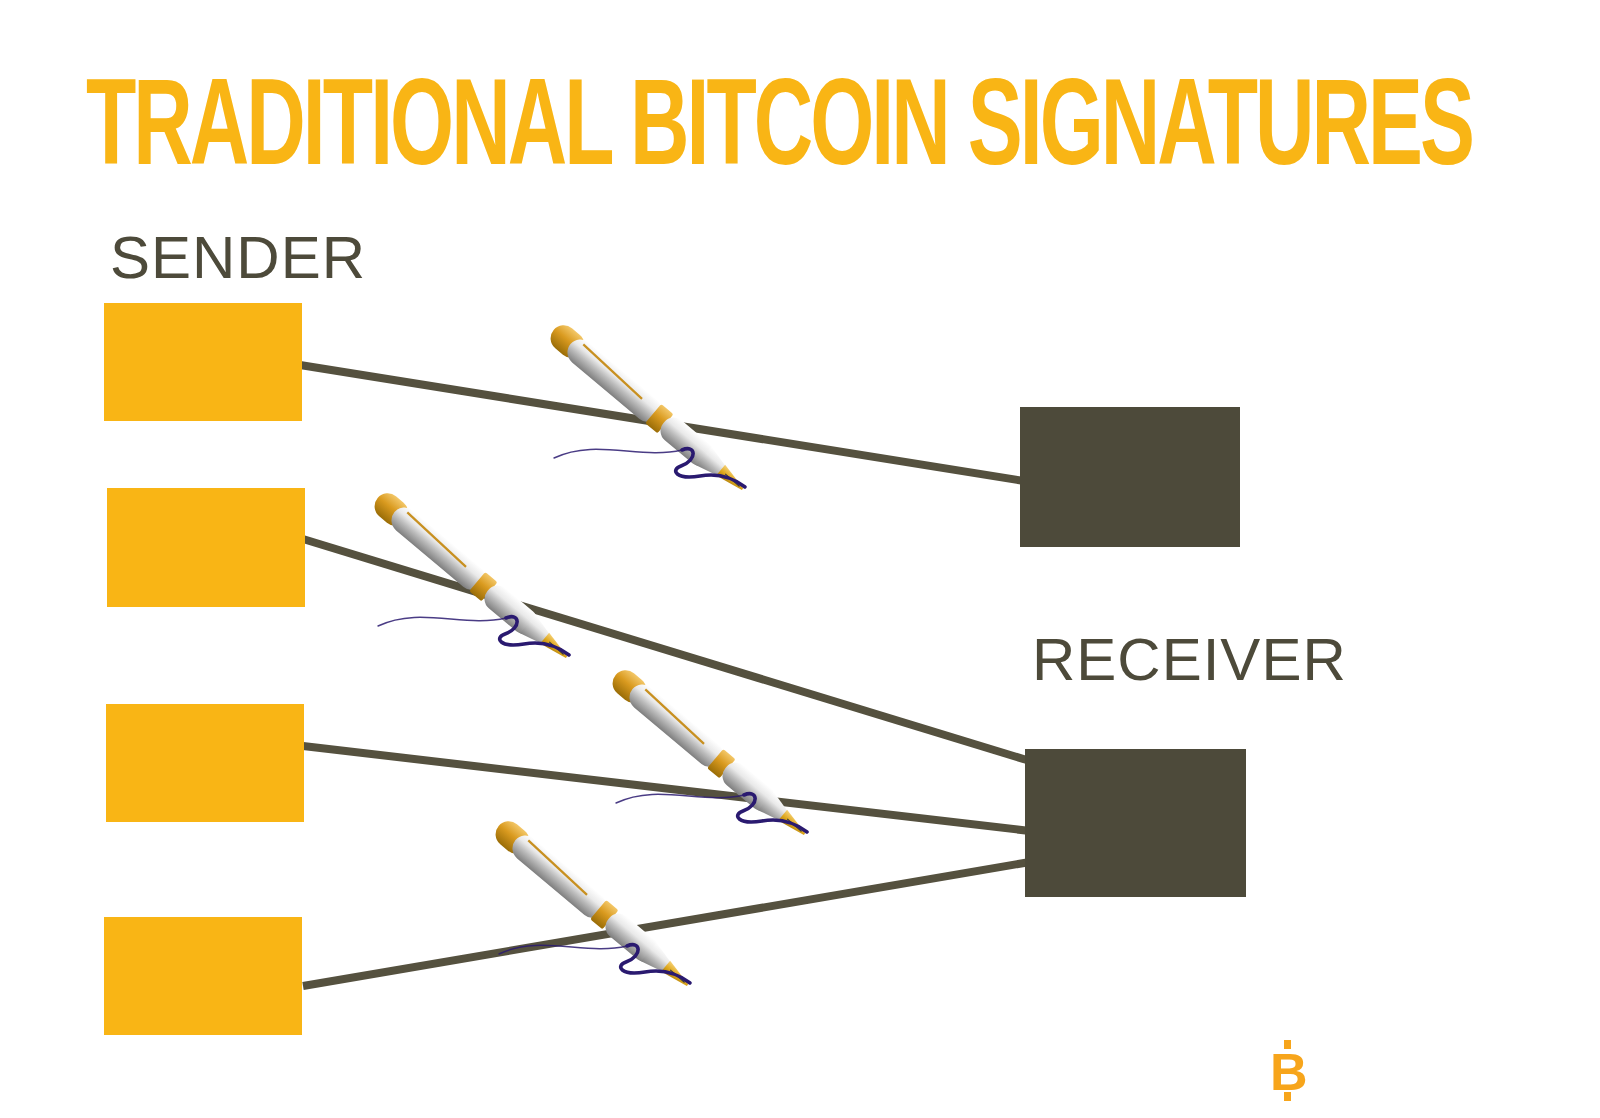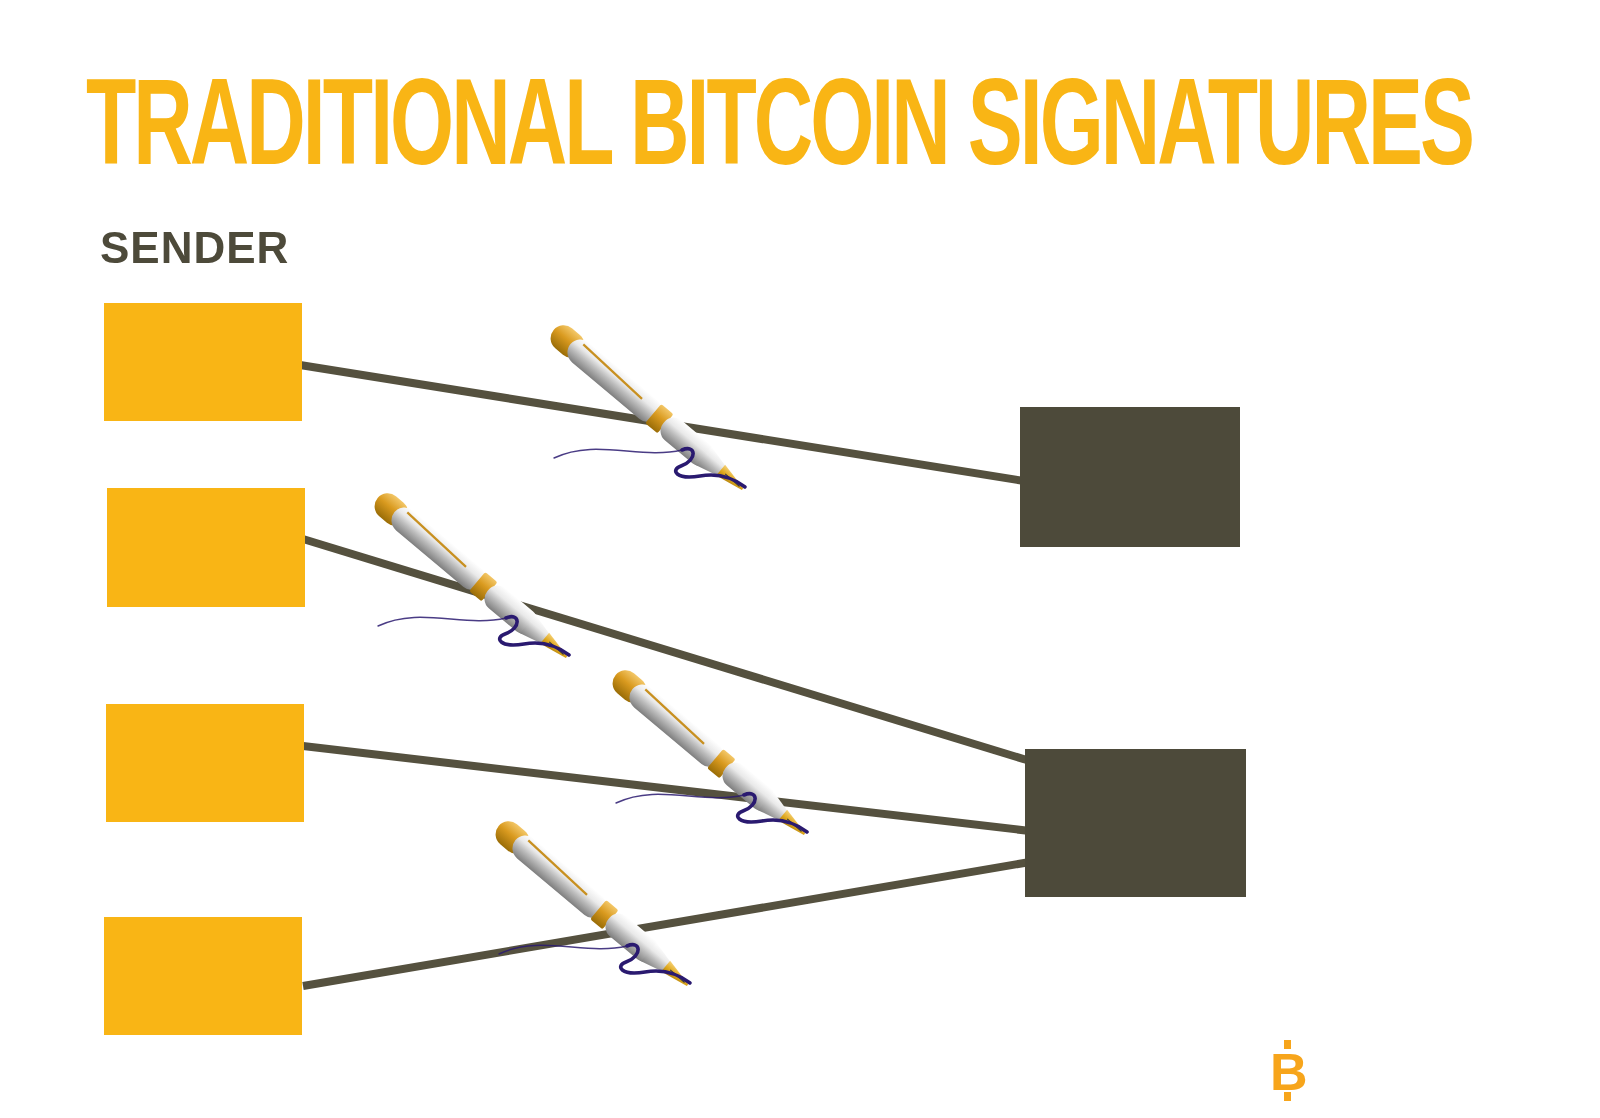--- a/index.html
+++ b/index.html
@@ -10,22 +10,22 @@
   }
   
   .title{
     position:absolute;left:86px;top:52px;margin:0;
     font-size:84px;font-weight:700;letter-spacing:-3px;white-space:nowrap;
     color:var(--accent-yellow,#F9B515);
     transform:scale(0.98,1.46);transform-origin:left top;
   }
   
   .side-label{
-    position:absolute;margin:0;font-weight:700;color:var(--dark-olive,#4D4A3A);
-    font-size:44px;line-height:60px;letter-spacing:1px;white-space:nowrap;
+    position:absolute;margin:10px;font-weight:400;color:var(--dark-olive,#4D4A3A);
+    font-size:60px;line-height:60px;letter-spacing:1px;white-space:nowrap;
   }
   .sender-label{left:100px;top:218px;}
   .receiver-label{left:1022px;top:620px;}
   
   .box{position:absolute;}
   .sender-box{background:var(--accent-yellow,#F9B515);width:198px;left:104px;}
   .sb1{top:303px;height:118px;}
   .sb2{top:488px;height:119px;left:107px;}
   .sb3{top:704px;height:118px;left:106px;}
   .sb4{top:917px;height:118px;}
@@ -67,20 +67,21 @@
 
   <div class="box sender-box sb1"></div>
   <div class="box sender-box sb2"></div>
   <div class="box sender-box sb3"></div>
   <div class="box sender-box sb4"></div>
   <div class="box receiver-box rb1"></div>
   <div class="box receiver-box rb2"></div>
 
   <h1 class="title">TRADITIONAL BITCOIN SIGNATURES</h1>
   <p class="side-label sender-label">SENDER</p>
+  <p class="side-label receiver-label">RECEIVER</p>
 
   <svg class="defs-holder" aria-hidden="true">
     <defs>
       <linearGradient id="gSilver" x1="0" y1="0" x2="0" y2="1">
         <stop offset="0" stop-color="#ffffff"></stop>
         <stop offset="0.35" stop-color="#e9e9e9"></stop>
         <stop offset="0.6" stop-color="#bdbdbd"></stop>
         <stop offset="1" stop-color="#7e7e7e"></stop>
       </linearGradient>
       <linearGradient id="gGold" x1="0" y1="0" x2="0" y2="1">

